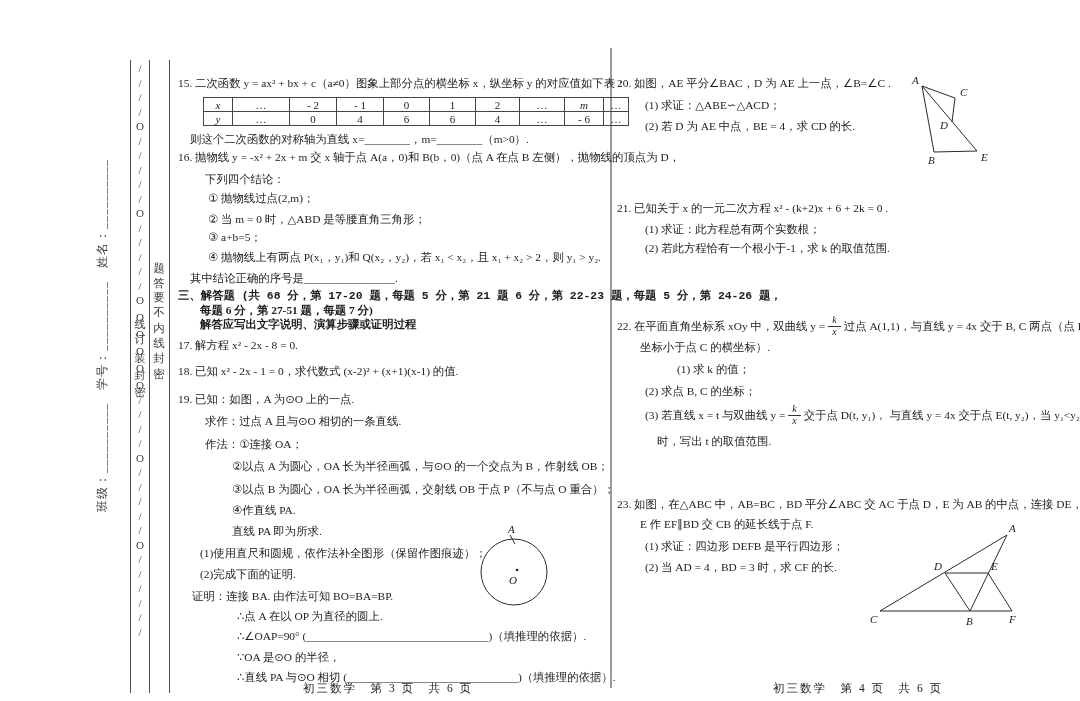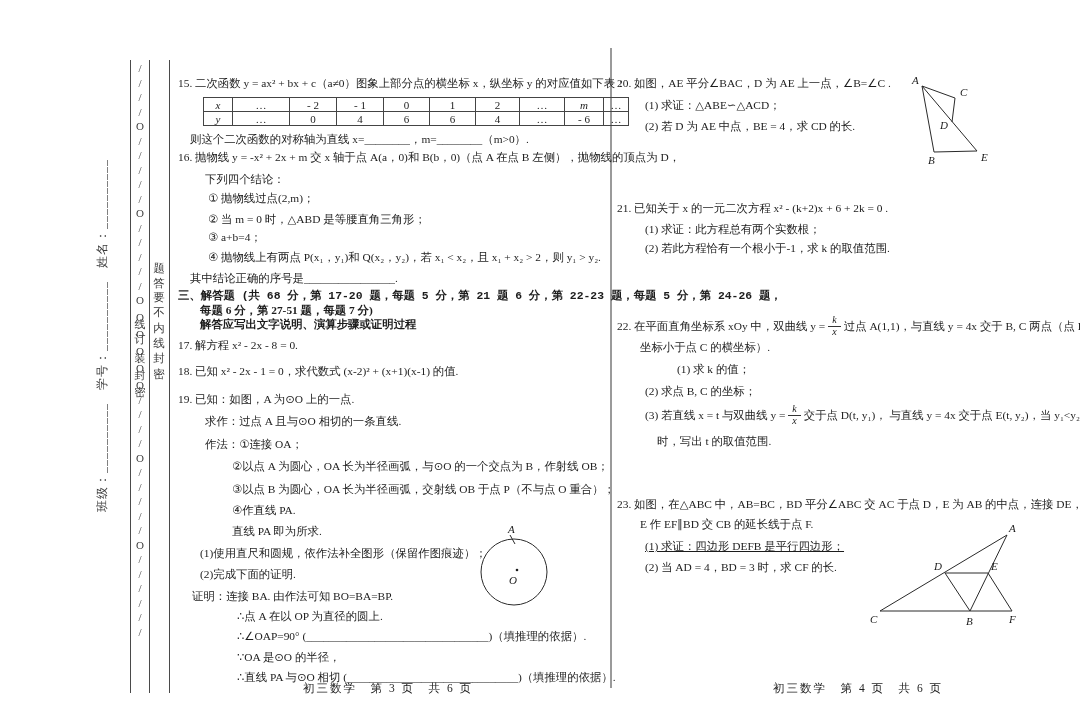--- a/index.html
+++ b/index.html
@@ -107,21 +107,21 @@
     </tr>
   </tbody>
     </table>
 
   <div class="ln" style="left:190px;top:132px;">则这个二次函数的对称轴为直线 x=________，m=________（m&gt;0）.</div>
 
   <div class="ln" style="left:178px;top:150px;">16. 抛物线 y = -x² + 2x + m 交 x 轴于点 A(a，0)和 B(b，0)（点 A 在点 B 左侧），抛物线的顶点为 D，</div>
   <div class="ln" style="left:205px;top:172px;">下列四个结论：</div>
   <div class="ln" style="left:208px;top:191px;">① 抛物线过点(2,m)；</div>
   <div class="ln" style="left:208px;top:212px;">② 当 m = 0 时，△ABD 是等腰直角三角形；</div>
-  <div class="ln" style="left:208px;top:230px;">③ a+b=4；</div>
+  <div class="ln" style="left:208px;top:230px;">③ a+b=5；</div>
   <div class="ln" style="left:208px;top:250px;">④ 抛物线上有两点 P(x₁，y₁)和 Q(x₂，y₂)，若 x₁ &lt; x₂，且 x₁ + x₂ &gt; 2，则 y₁ &gt; y₂.</div>
   <div class="ln" style="left:190px;top:271px;">其中结论正确的序号是________________.</div>
 
   <div class="ln bold" style="left:178px;top:289px;font-family:Liberation Mono, monospace;">三、解答题 (共 68 分，第 17-20 题，每题 5 分，第 21 题 6 分，第 22-23 题，每题 5 分，第 24-26 题，</div>
   <div class="ln bold" style="left:200px;top:303px;">每题 6 分，第 27-51 题，每题 7 分)</div>
   <div class="ln bold" style="left:200px;top:317px;">解答应写出文字说明、演算步骤或证明过程</div>
 
   <div class="ln" style="left:178px;top:338px;">17. 解方程 x² - 2x - 8 = 0.</div>
   <div class="ln" style="left:178px;top:364px;text-align:right;">18. 已知 x² - 2x - 1 = 0，求代数式 (x-2)² + (x+1)(x-1) 的值.</div>
 
@@ -185,21 +185,21 @@
     <span class="frac">
       <span class="num">k</span>
       <span class="den">x</span>
     </span>
     <span>交于点 D(t, y₁)，  与直线 y = 4x 交于点 E(t, y₂)，当 y₁&lt;y₂</span>
   </div>
   <div class="ln" style="left:657px;top:434px;">时，写出 t 的取值范围.</div>
 
   <div class="ln" style="left:617px;top:497px;">23. 如图，在△ABC 中，AB=BC，BD 平分∠ABC 交 AC 于点 D，E 为 AB 的中点，连接 DE，过点</div>
   <div class="ln" style="left:640px;top:517px;">E 作 EF∥BD 交 CB 的延长线于点 F.</div>
-  <div class="ln" style="left:645px;top:539px;text-decoration:underline;">(1) 求证：四边形 DEFB 是平行四边形；</div>
+  <div class="ln" style="left:645px;top:539px;">(1) 求证：四边形 DEFB 是平行四边形；</div>
   <div class="ln" style="left:645px;top:560px;">(2) 当 AD = 4，BD = 3 时，求 CF 的长.</div>
 
   <svg style="position:absolute;left:858px;top:518px;" width="170" height="115" viewBox="0 0 170 115">
     <line x1="22" y1="93" x2="149" y2="17"></line>
     <line x1="149" y1="17" x2="112" y2="93"></line>
     <line x1="22" y1="93" x2="154" y2="93"></line>
     <line x1="87" y1="55" x2="130" y2="55"></line>
     <line x1="87" y1="55" x2="112" y2="93"></line>
     <line x1="130" y1="55" x2="154" y2="93"></line>
     <text x="12" y="105">C</text>

